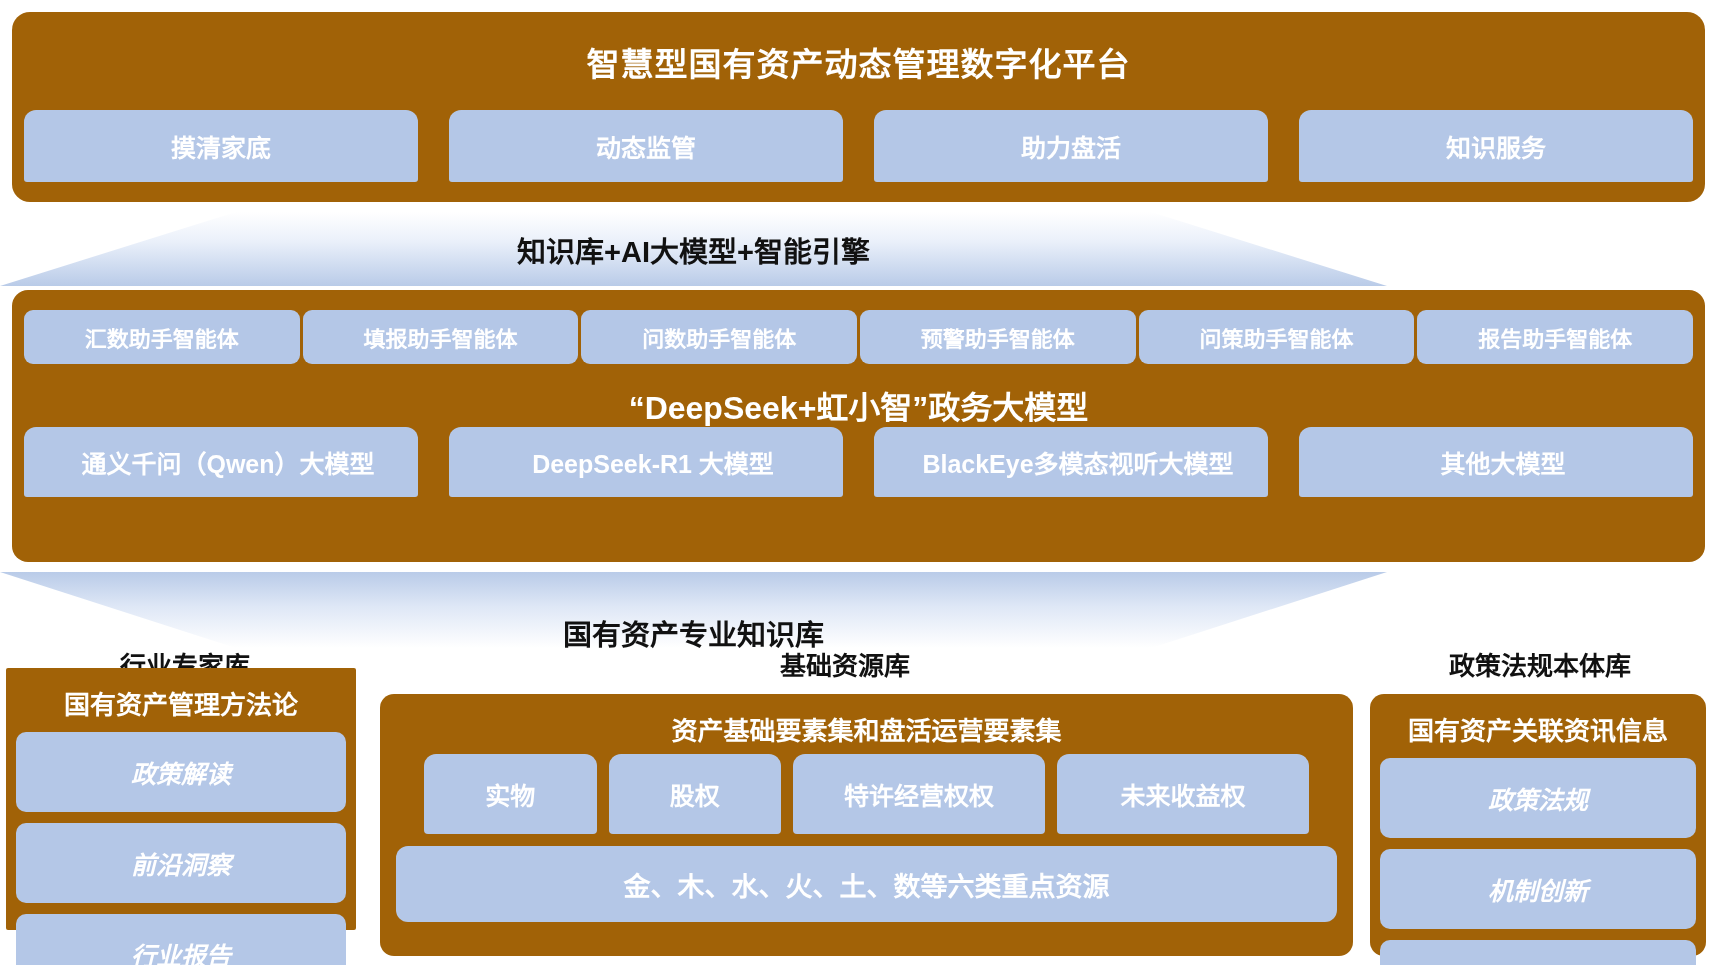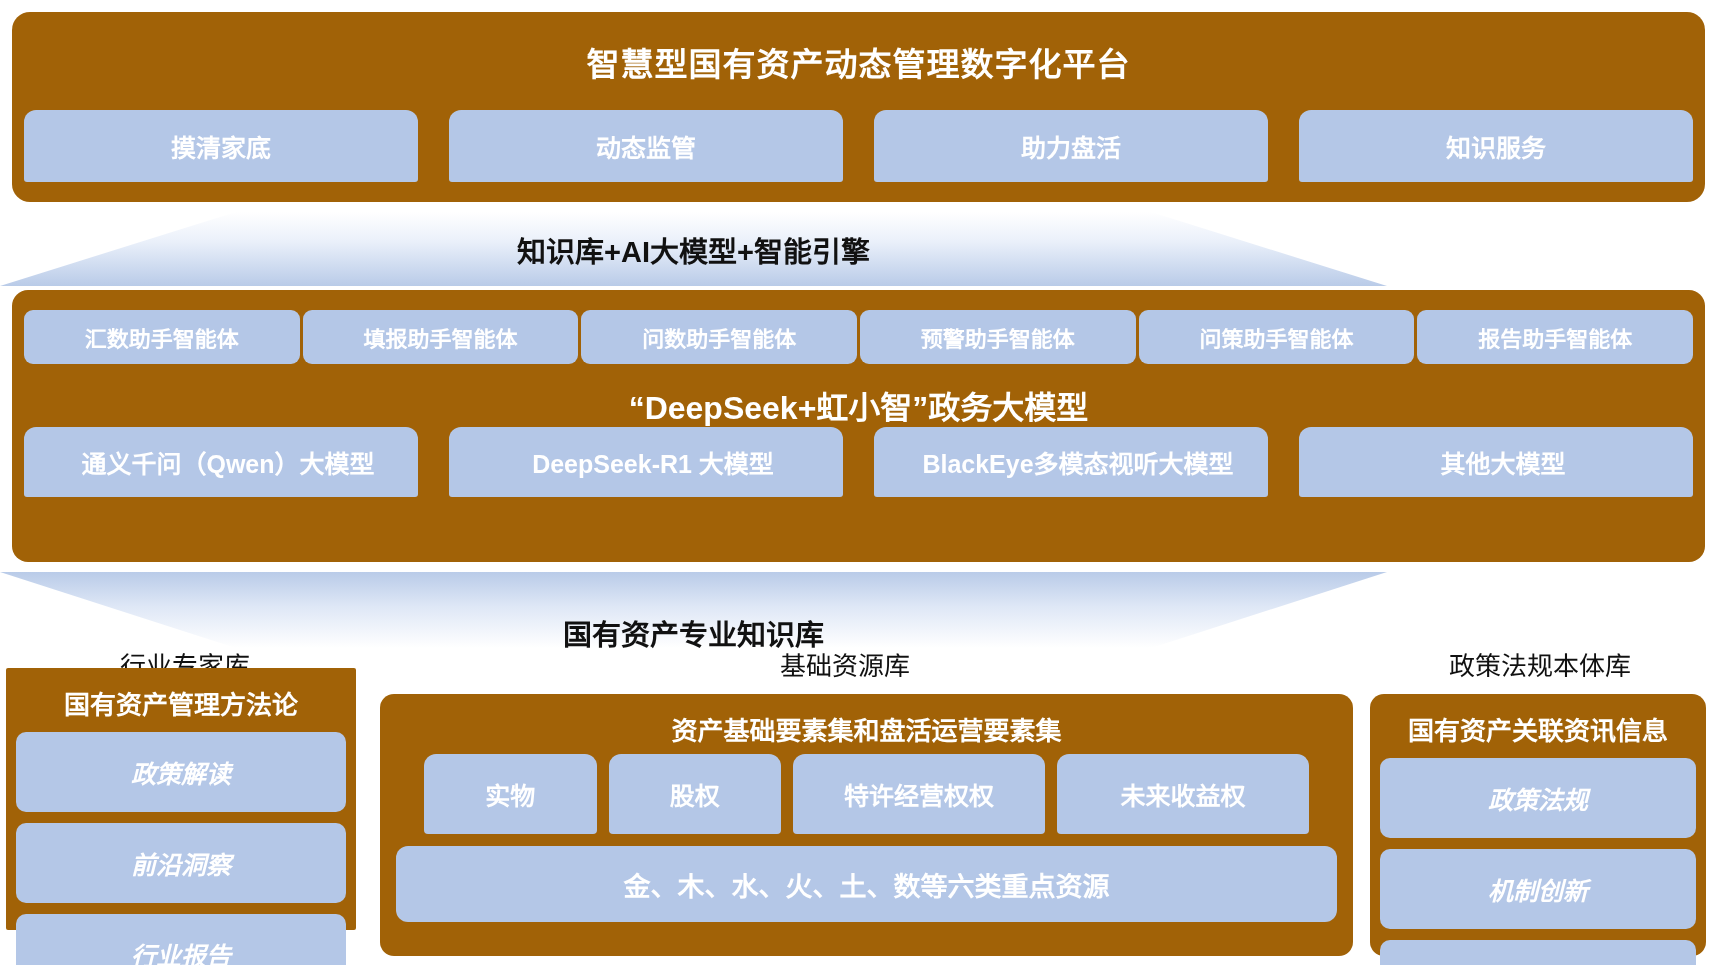--- a/index.html
+++ b/index.html
@@ -154,21 +154,21 @@
     height: 70px;
     border-radius: 12px 12px 3px 3px;
     font-size: 25px;
     padding-left: 14px;
   }
 
   
   .kb-caption {
     position: absolute;
     font-size: 26px;
-    font-weight: normal;
+    font-weight: bold;
     color: #111111;
     text-align: center;
     white-space: nowrap;
     top: 645px;
   }
   #cap-expert { left: 35px; width: 300px; }
   #cap-resource { left: 675px; width: 340px; }
   #cap-policy { left: 1390px; width: 300px; }
 
   

